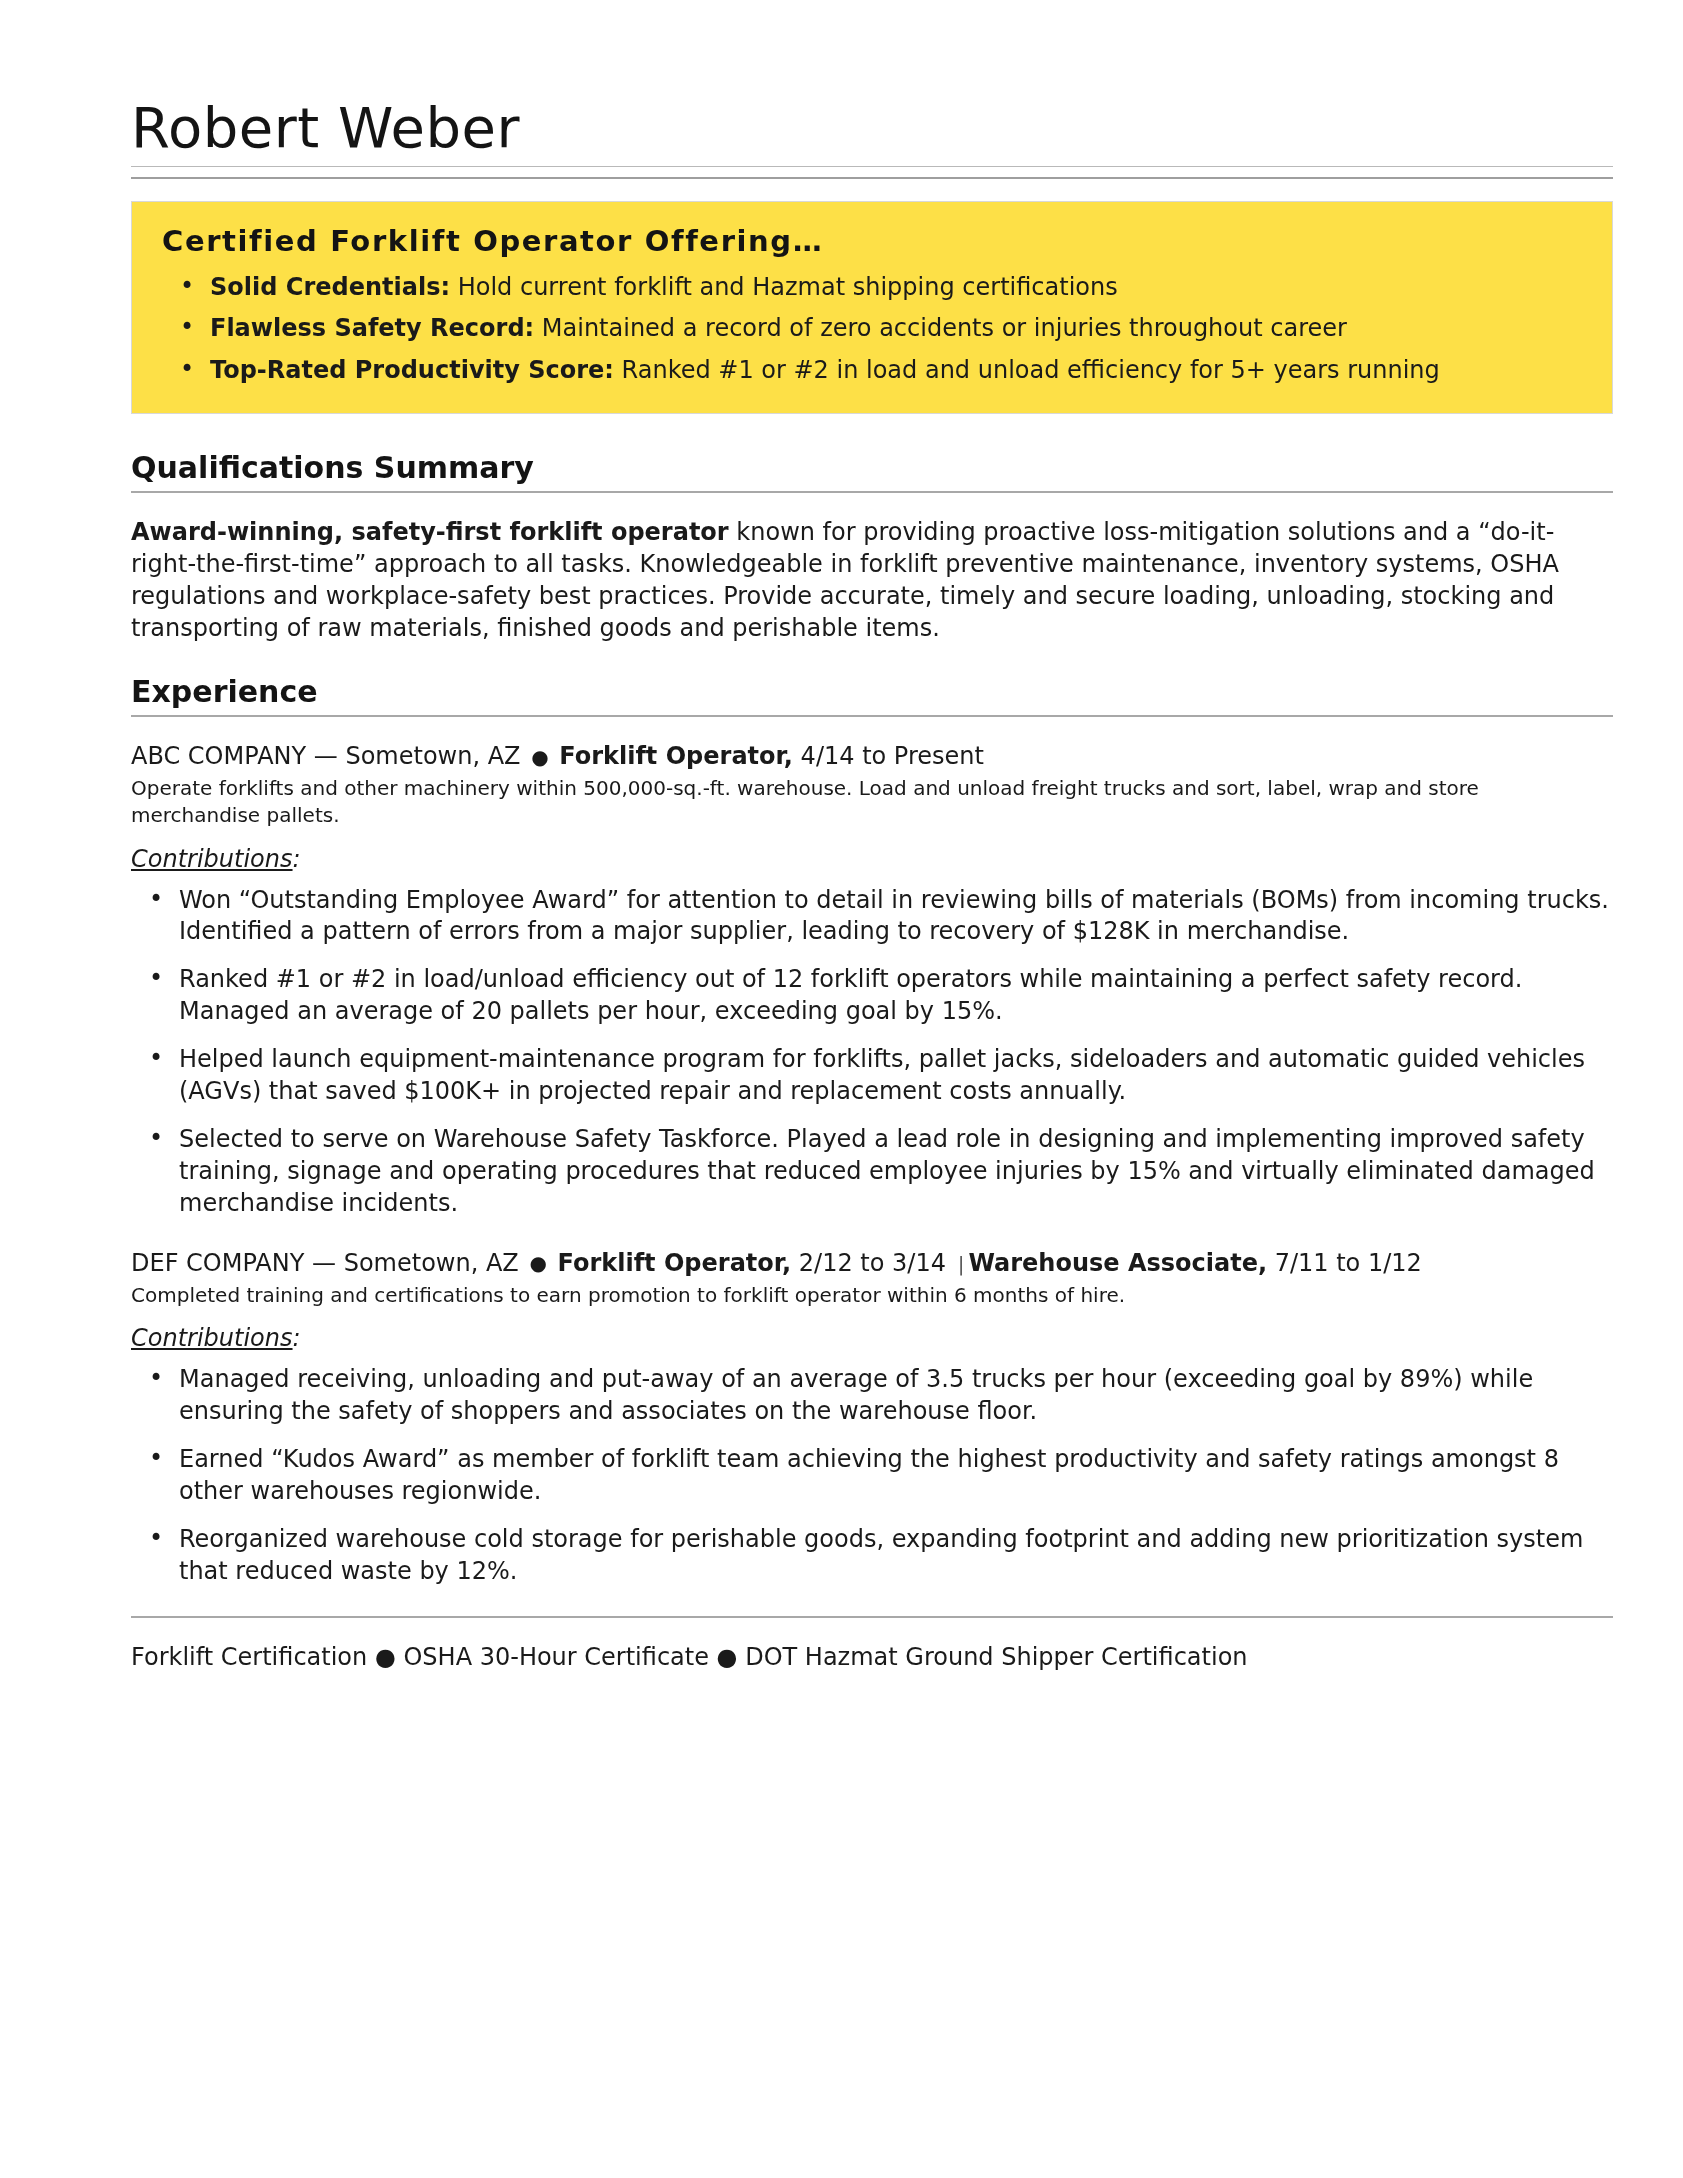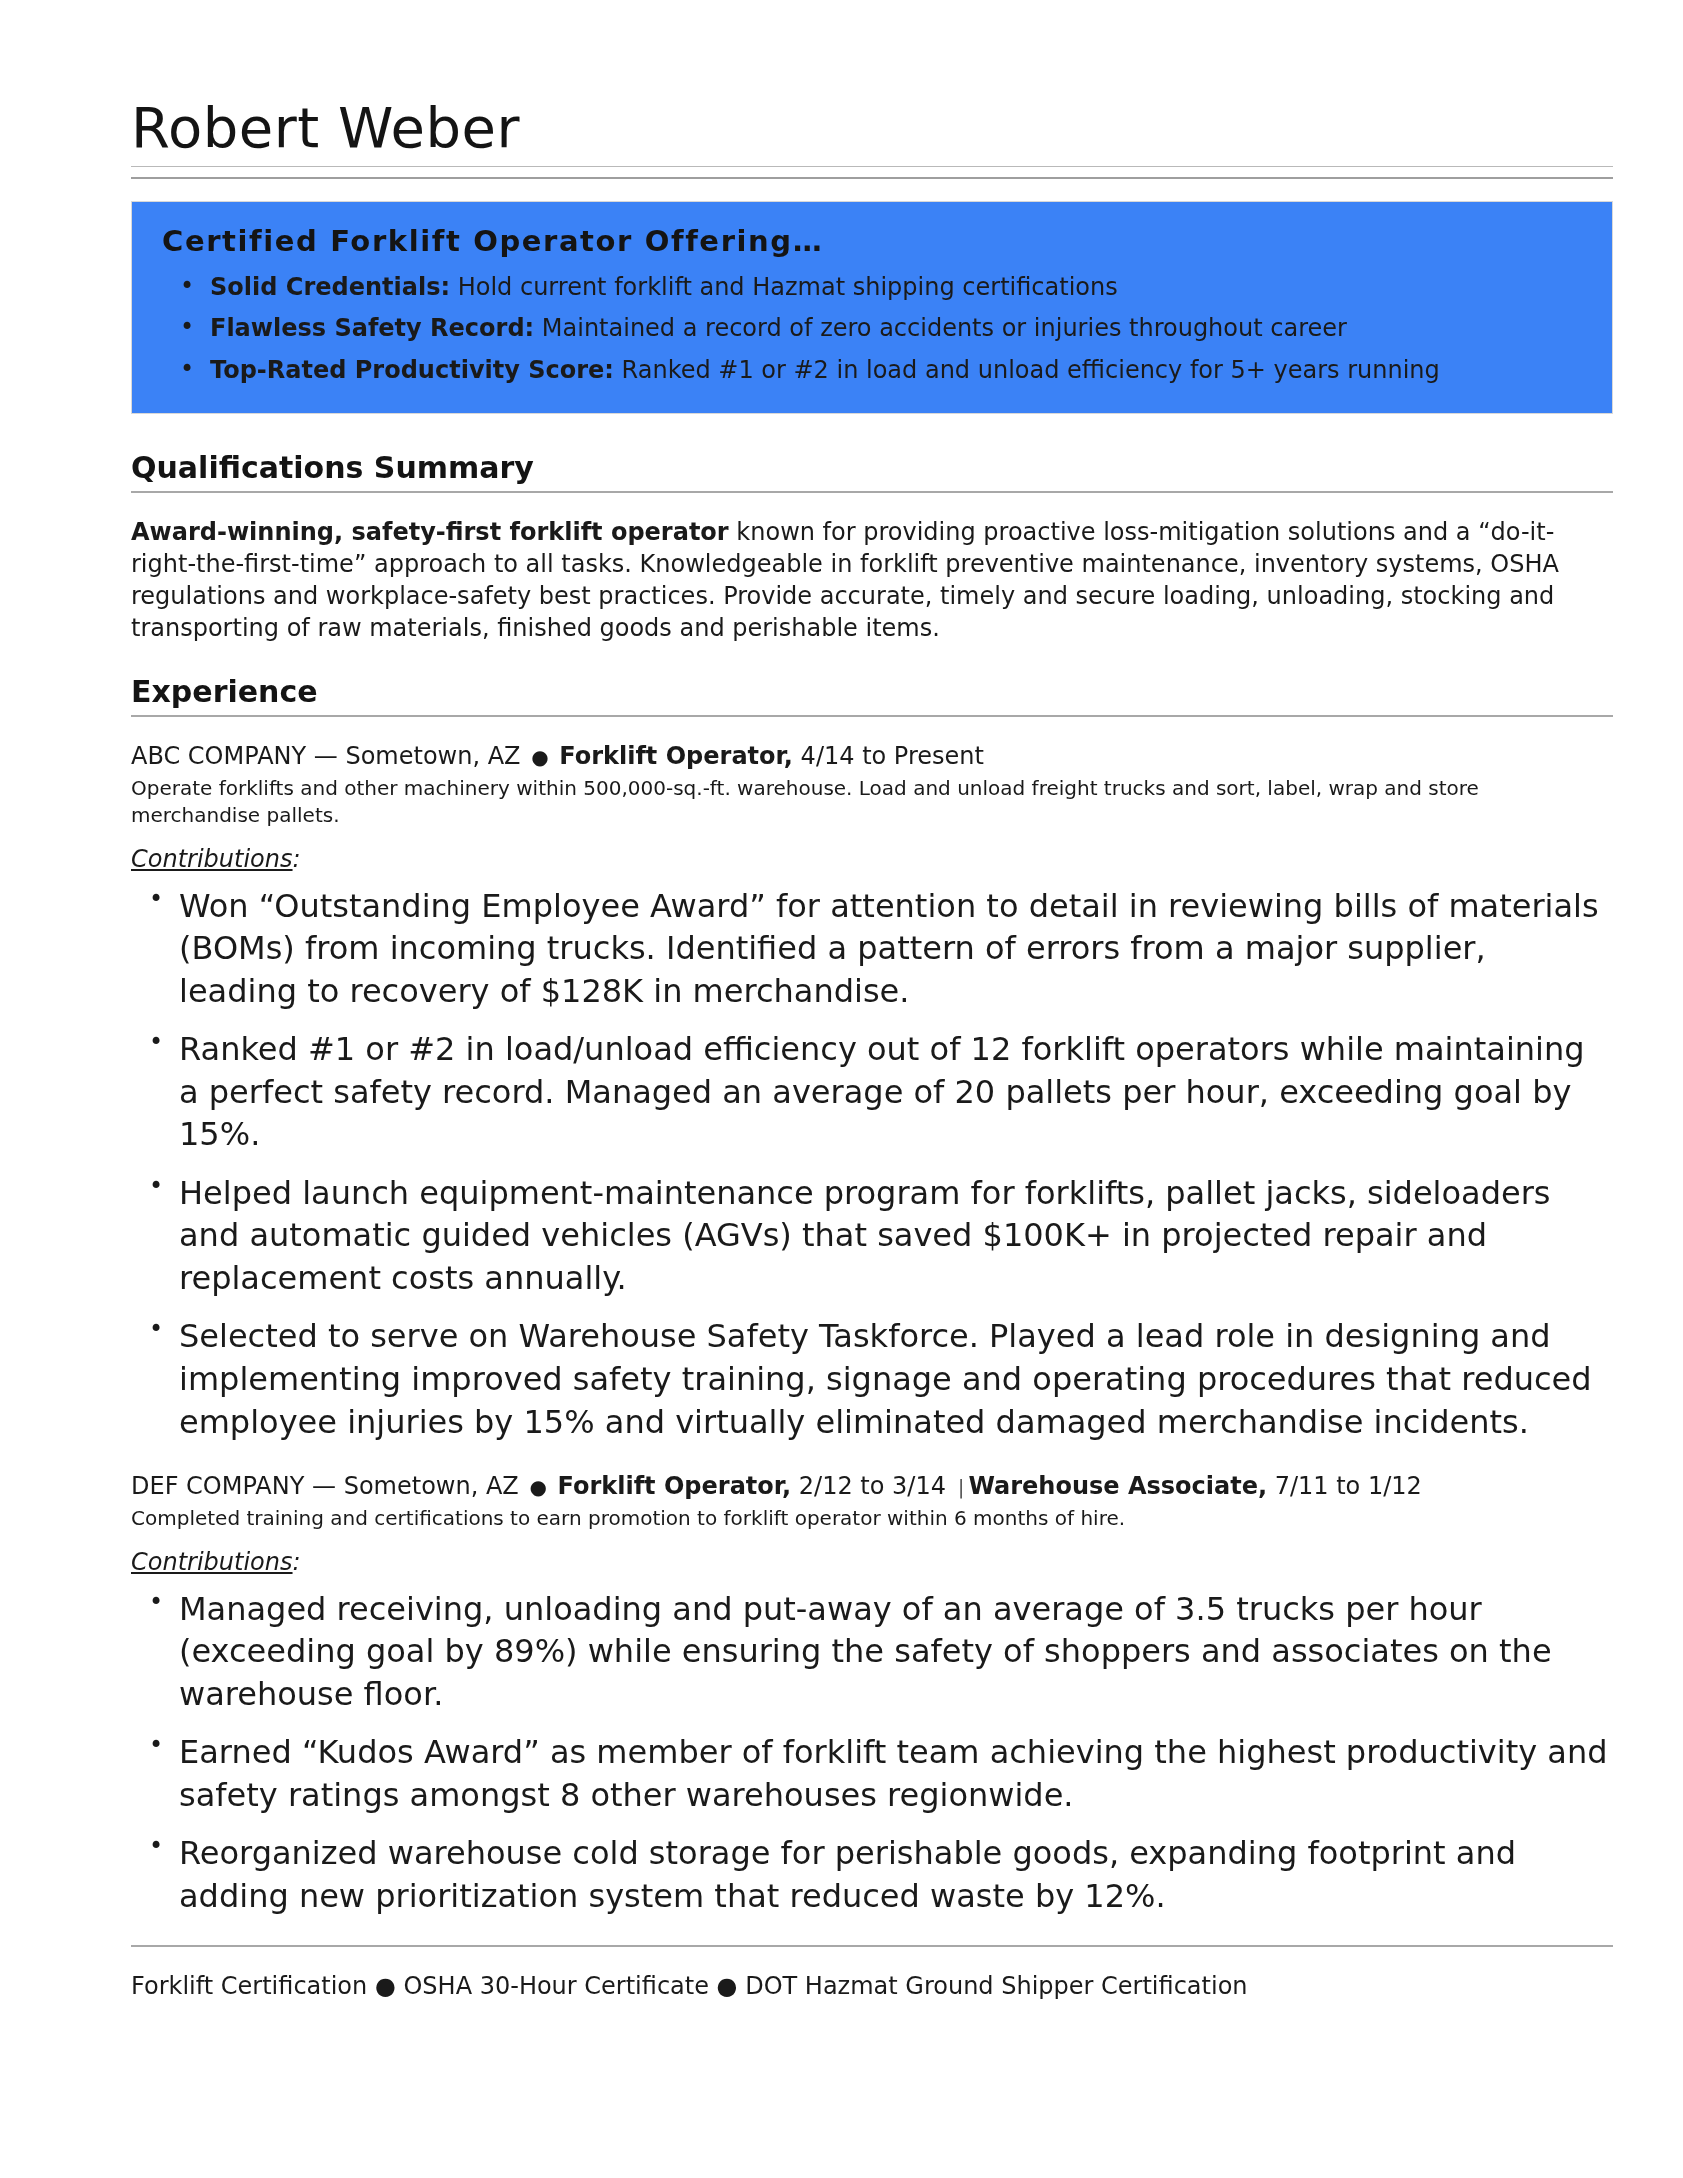--- a/index.html
+++ b/index.html
@@ -40,21 +40,21 @@
     color: #1a1a1a;
     margin: 0 0 12px 0;
   }
   .rule-heavy {
     border: 0;
     border-top: 2px solid #9e9e9e;
     margin: 10px 0 22px 0;
   }
   .headline-box {
     border: 1px solid #d8d8d8;
-    background: #3b82f6;
+    background: #fde047;
     padding: 22px 30px 26px 30px;
     margin: 0 0 36px 0;
   }
   .headline-title {
     font-size: 29px;
     font-weight: bold;
     letter-spacing: 1.6px;
     margin: 0 0 14px 0;
     color: #141414;
   }
@@ -119,21 +119,21 @@
     text-decoration: underline;
   }
   ul.bullets {
     list-style: none;
     margin: 0 0 28px 0;
     padding: 0;
   }
   ul.bullets li {
     position: relative;
     padding-left: 48px;
-    font-size: 32px;
+    font-size: 24px;
     line-height: 1.33;
     margin-bottom: 16px;
     color: #1a1a1a;
   }
   ul.bullets li:last-child { margin-bottom: 0; }
   ul.bullets li::before {
     content: "\2022";
     position: absolute;
     left: 18px;
     top: -1px;

